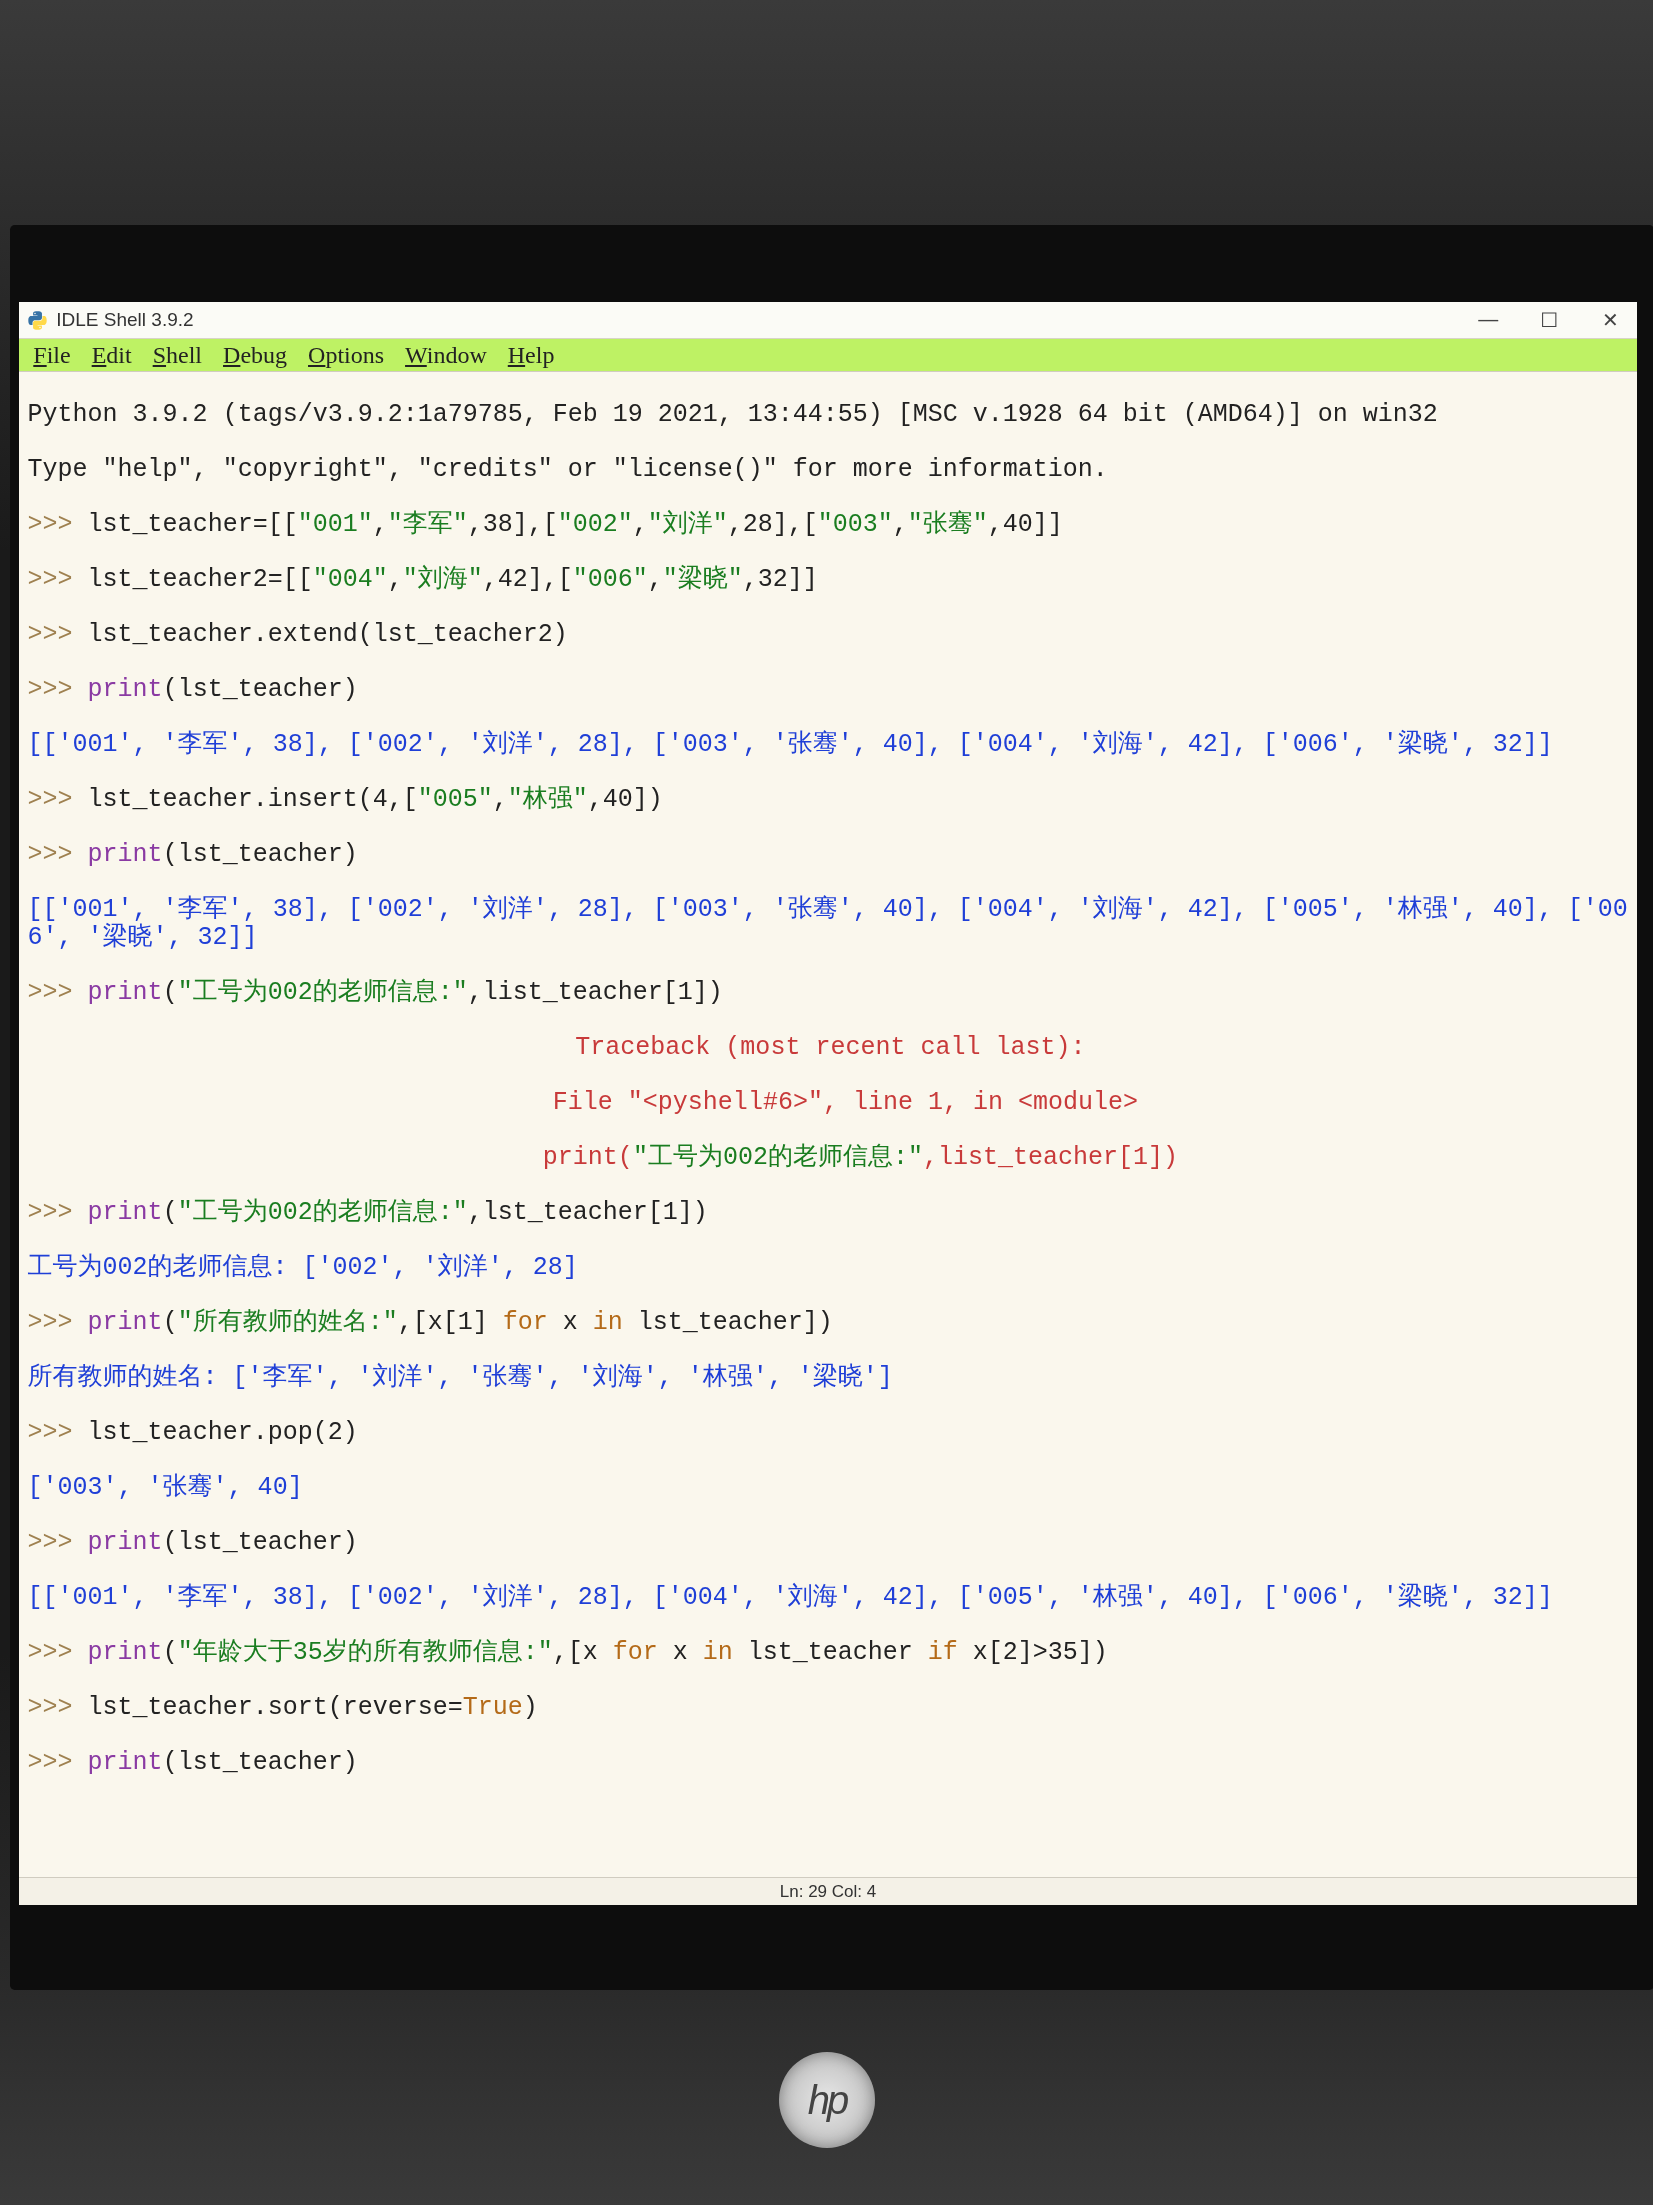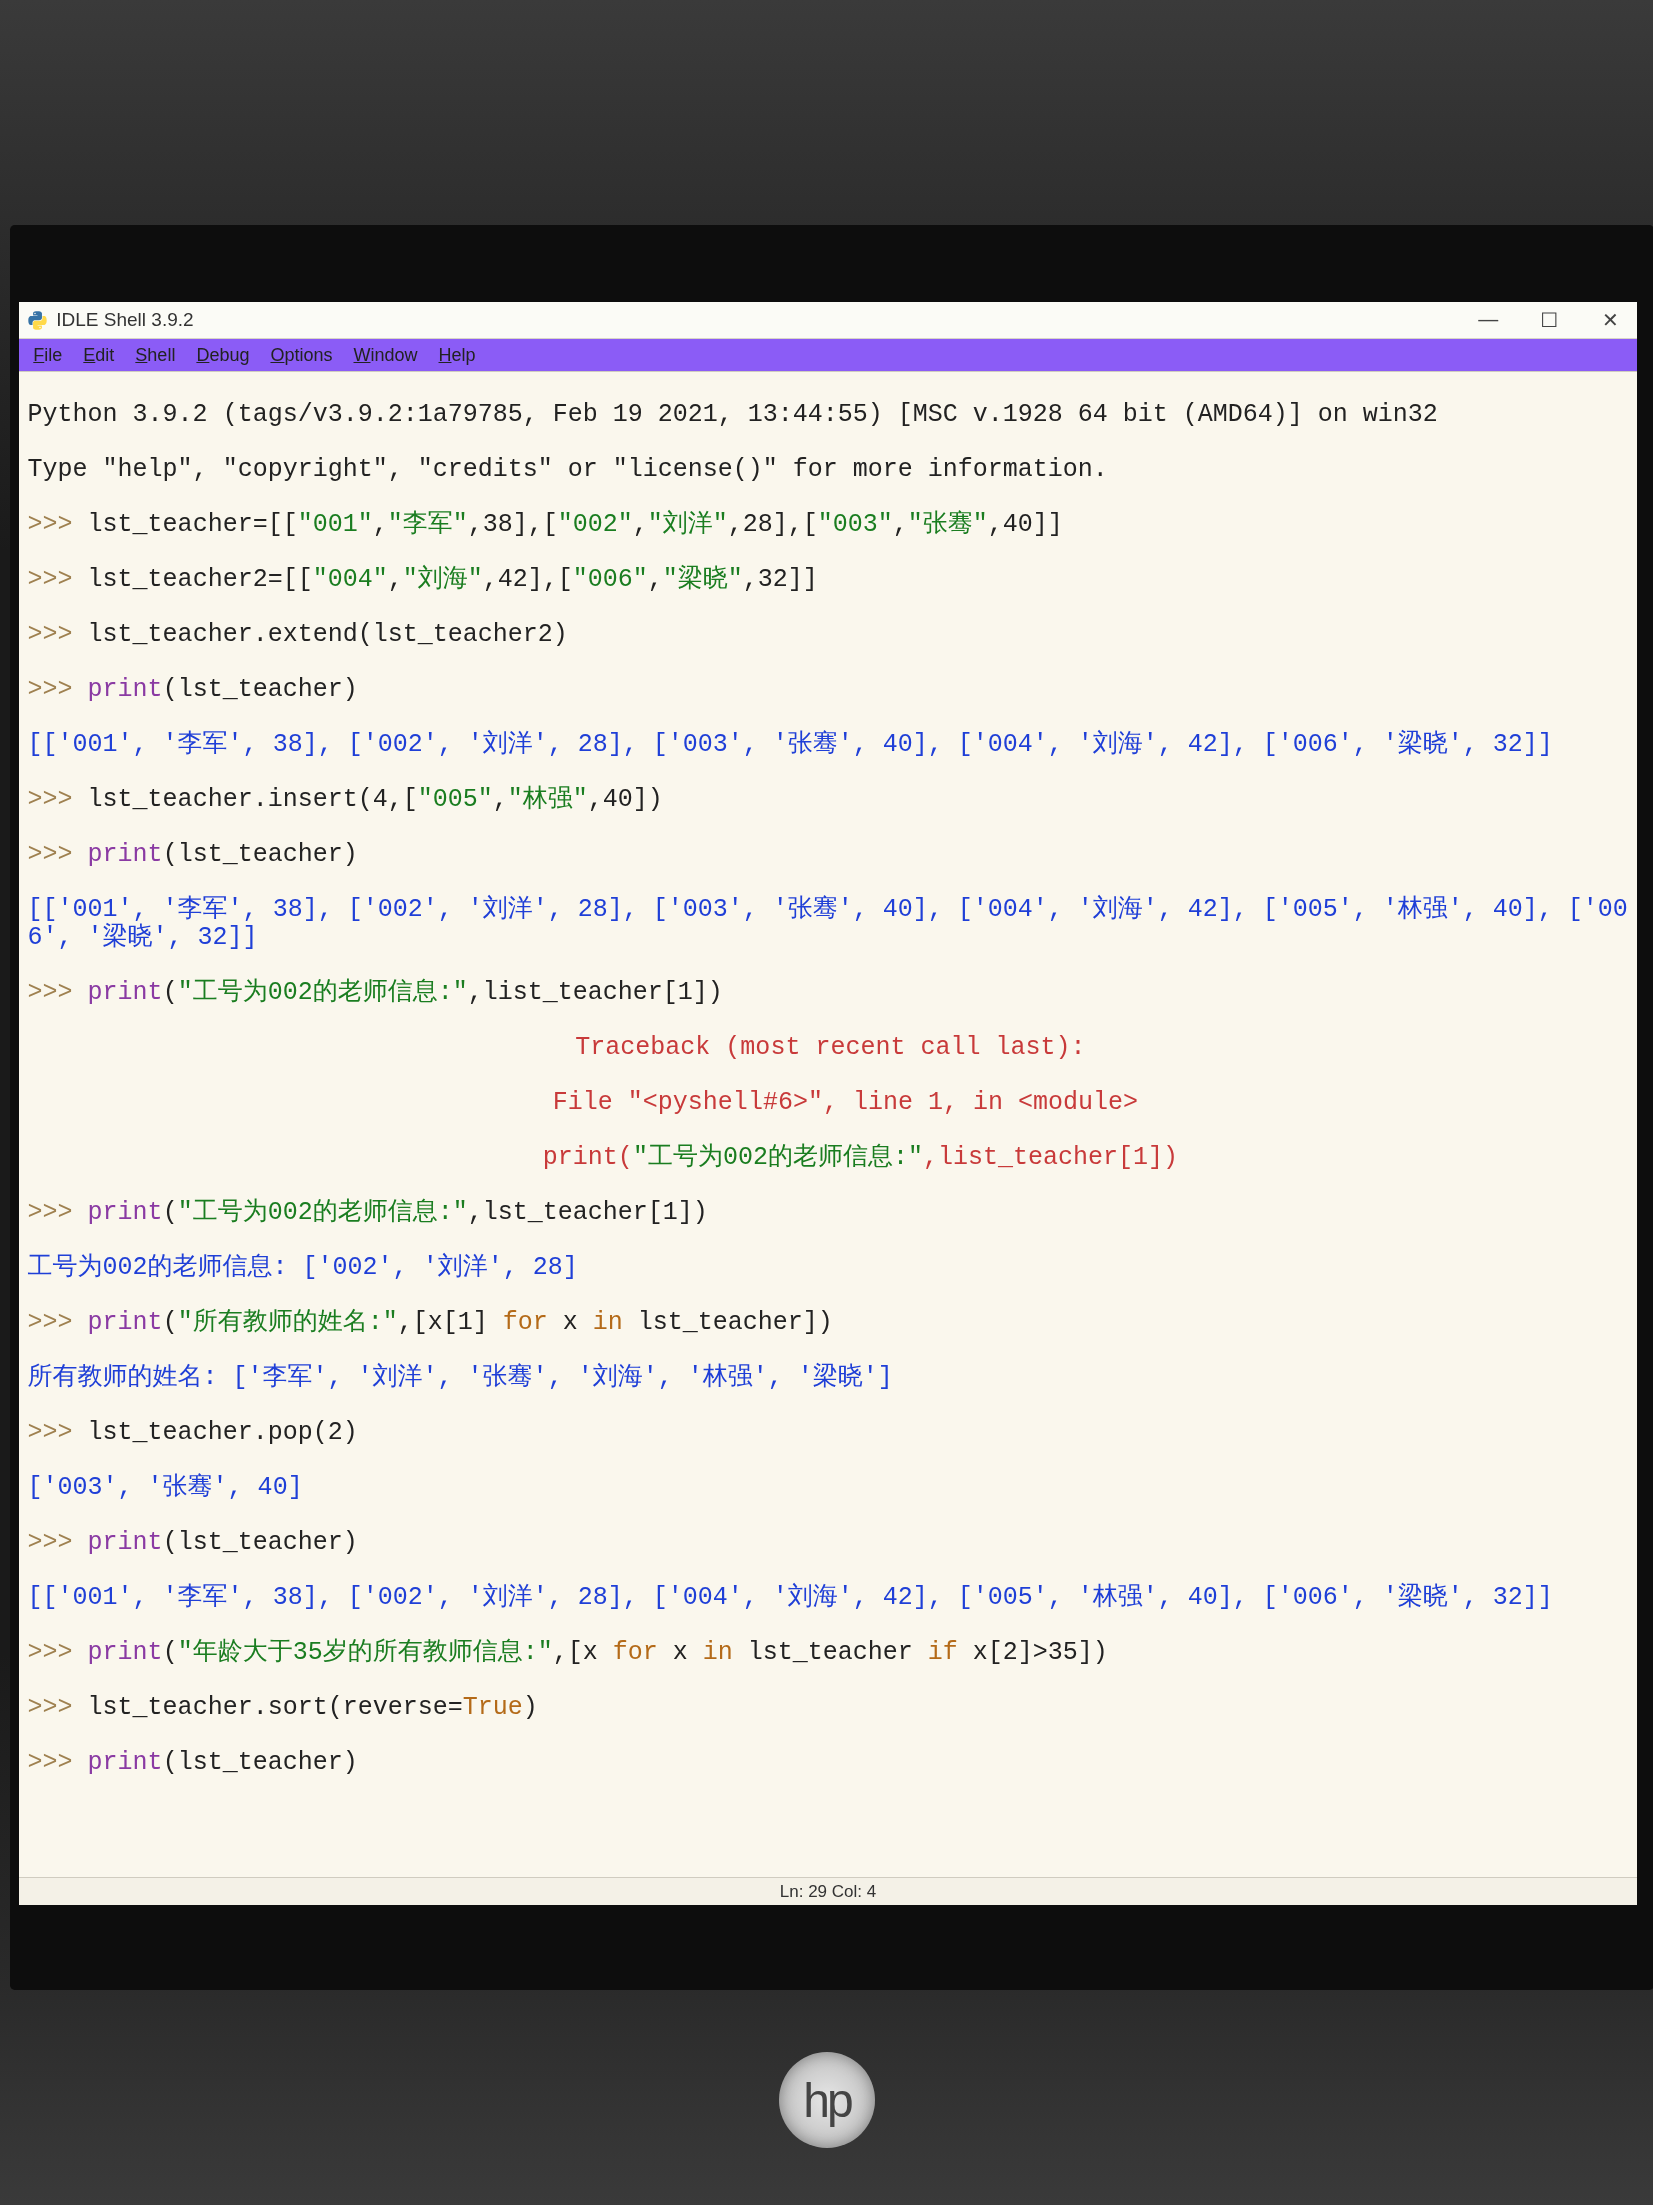--- a/index.html
+++ b/index.html
@@ -54,25 +54,25 @@
     color: #444;
     font-family: "Segoe UI Symbol", sans-serif;
     font-size: 20px;
   }
   .win-controls span { width: 38px; text-align: center; }
   
   .menubar {
     display: flex;
     height: 33px;
     align-items: center;
-    background: #8b5cf6;
+    background: #bef264;
     border-bottom: 0.5px solid #d0ccc0;
     padding: 0 3.8px;
-    font-family: Liberation Sans, sans-serif;
-    font-size: 18px;
+    font-family: Liberation Serif, serif;
+    font-size: 24px;
     color: #222;
   }
   .menubar .menu-item { padding: 1.9px 10.5px; }
   .menubar .menu-item:first-letter { text-decoration: underline; }
   
   .shell {
     position: absolute;
     left: 0; right: 0; top: 70px; bottom: 28px;
     padding: 1.9px 3.8px 1.9px 8.6px;
     font-family: "Courier New", "SimSun", "NSimSun", monospace;
@@ -112,22 +112,23 @@
     position: absolute;
     left: 50%; bottom: 57px;
     transform: translateX(-50%);
     width: 96px; height: 96px;
     border-radius: 50%;
     background: radial-gradient(circle,#e6e6e6 0%,#bdbdbd 80%);
     box-shadow: inset 0 0 14.4px rgba(0,0,0,0.35);
     display: flex;
     align-items: center; justify-content: center;
     font-family: sans-serif;
+    font-style: italic;
     font-weight: 300;
-    font-size: 48px;
+    font-size: 40px;
     color: #444;
     letter-spacing: -2.9px;
   }
 </style>
 </head>
 <body>
 
 <div class="photo-frame">
   <div class="bezel"></div>
 

